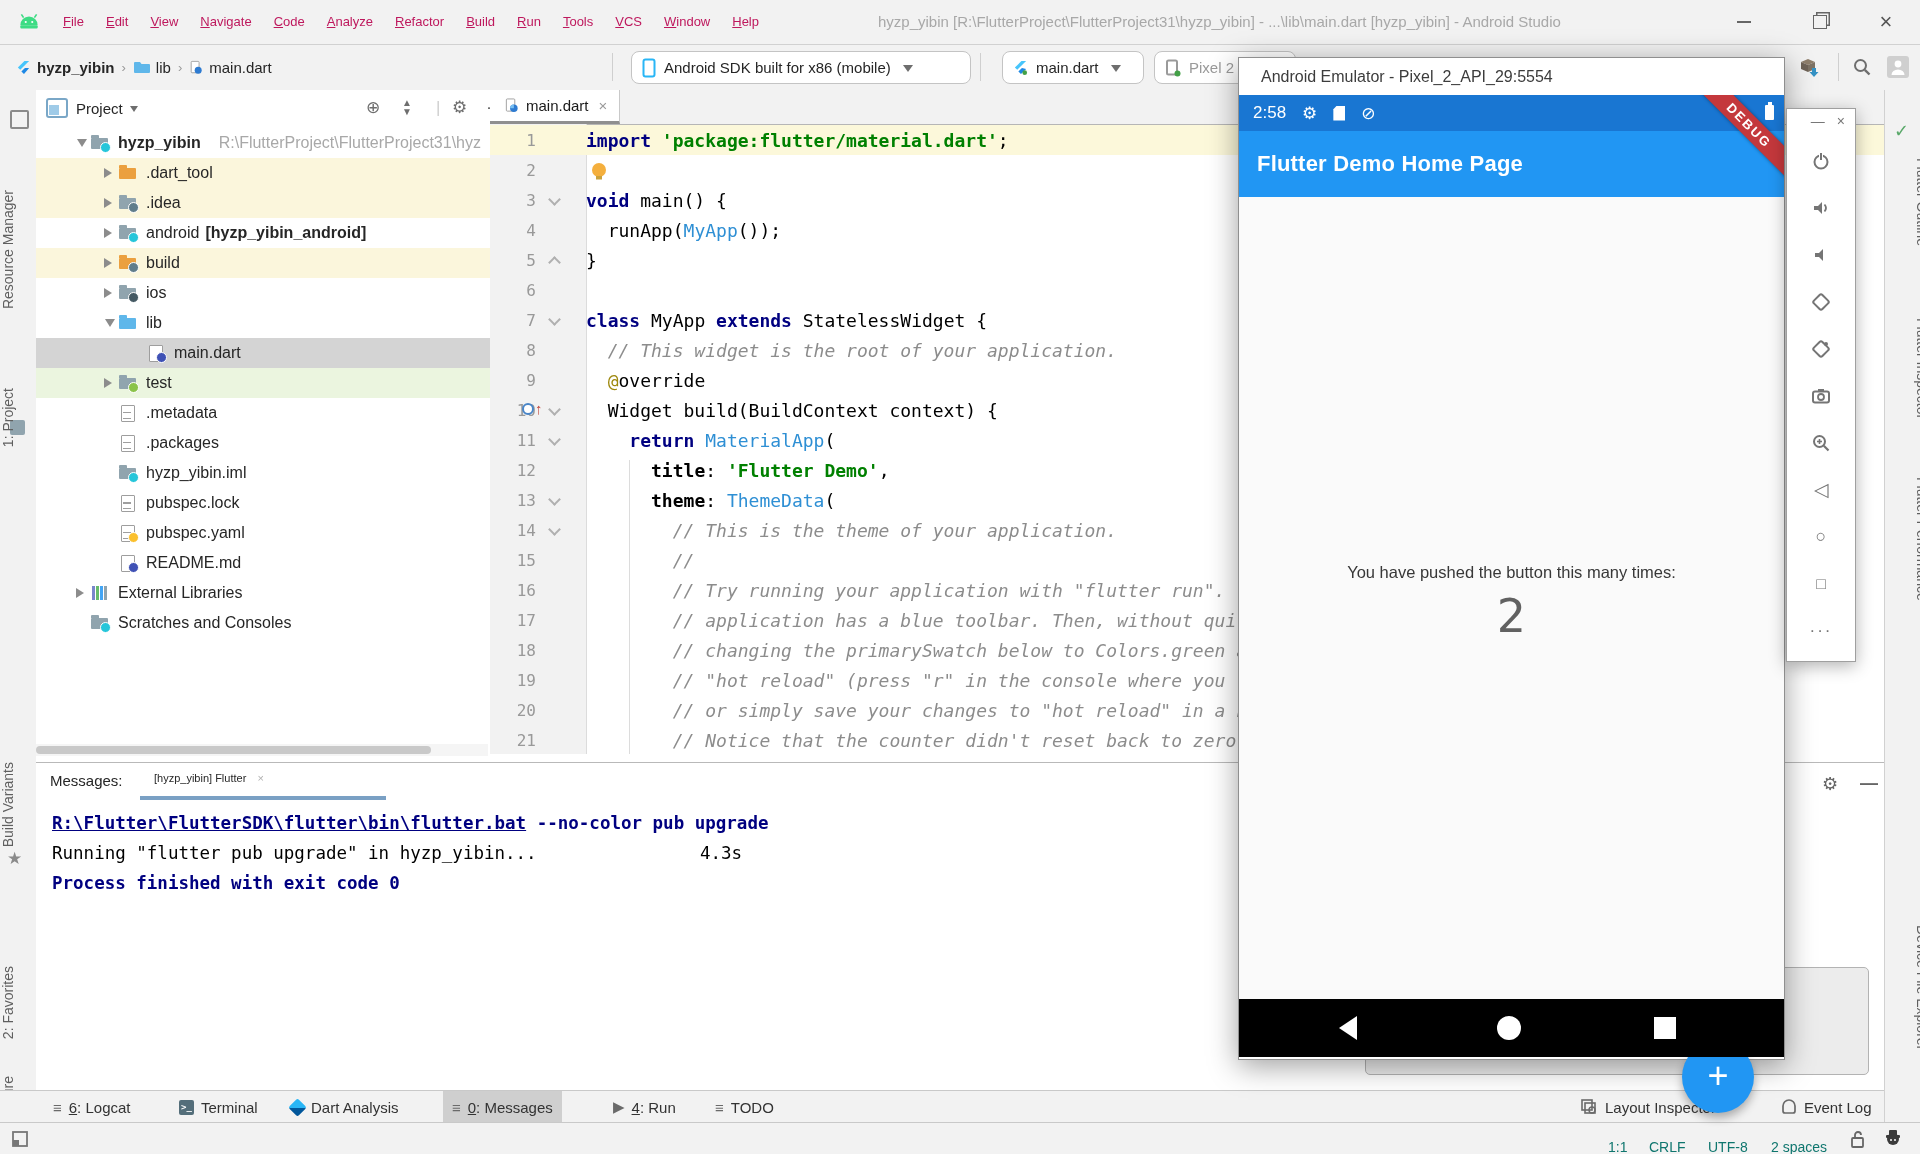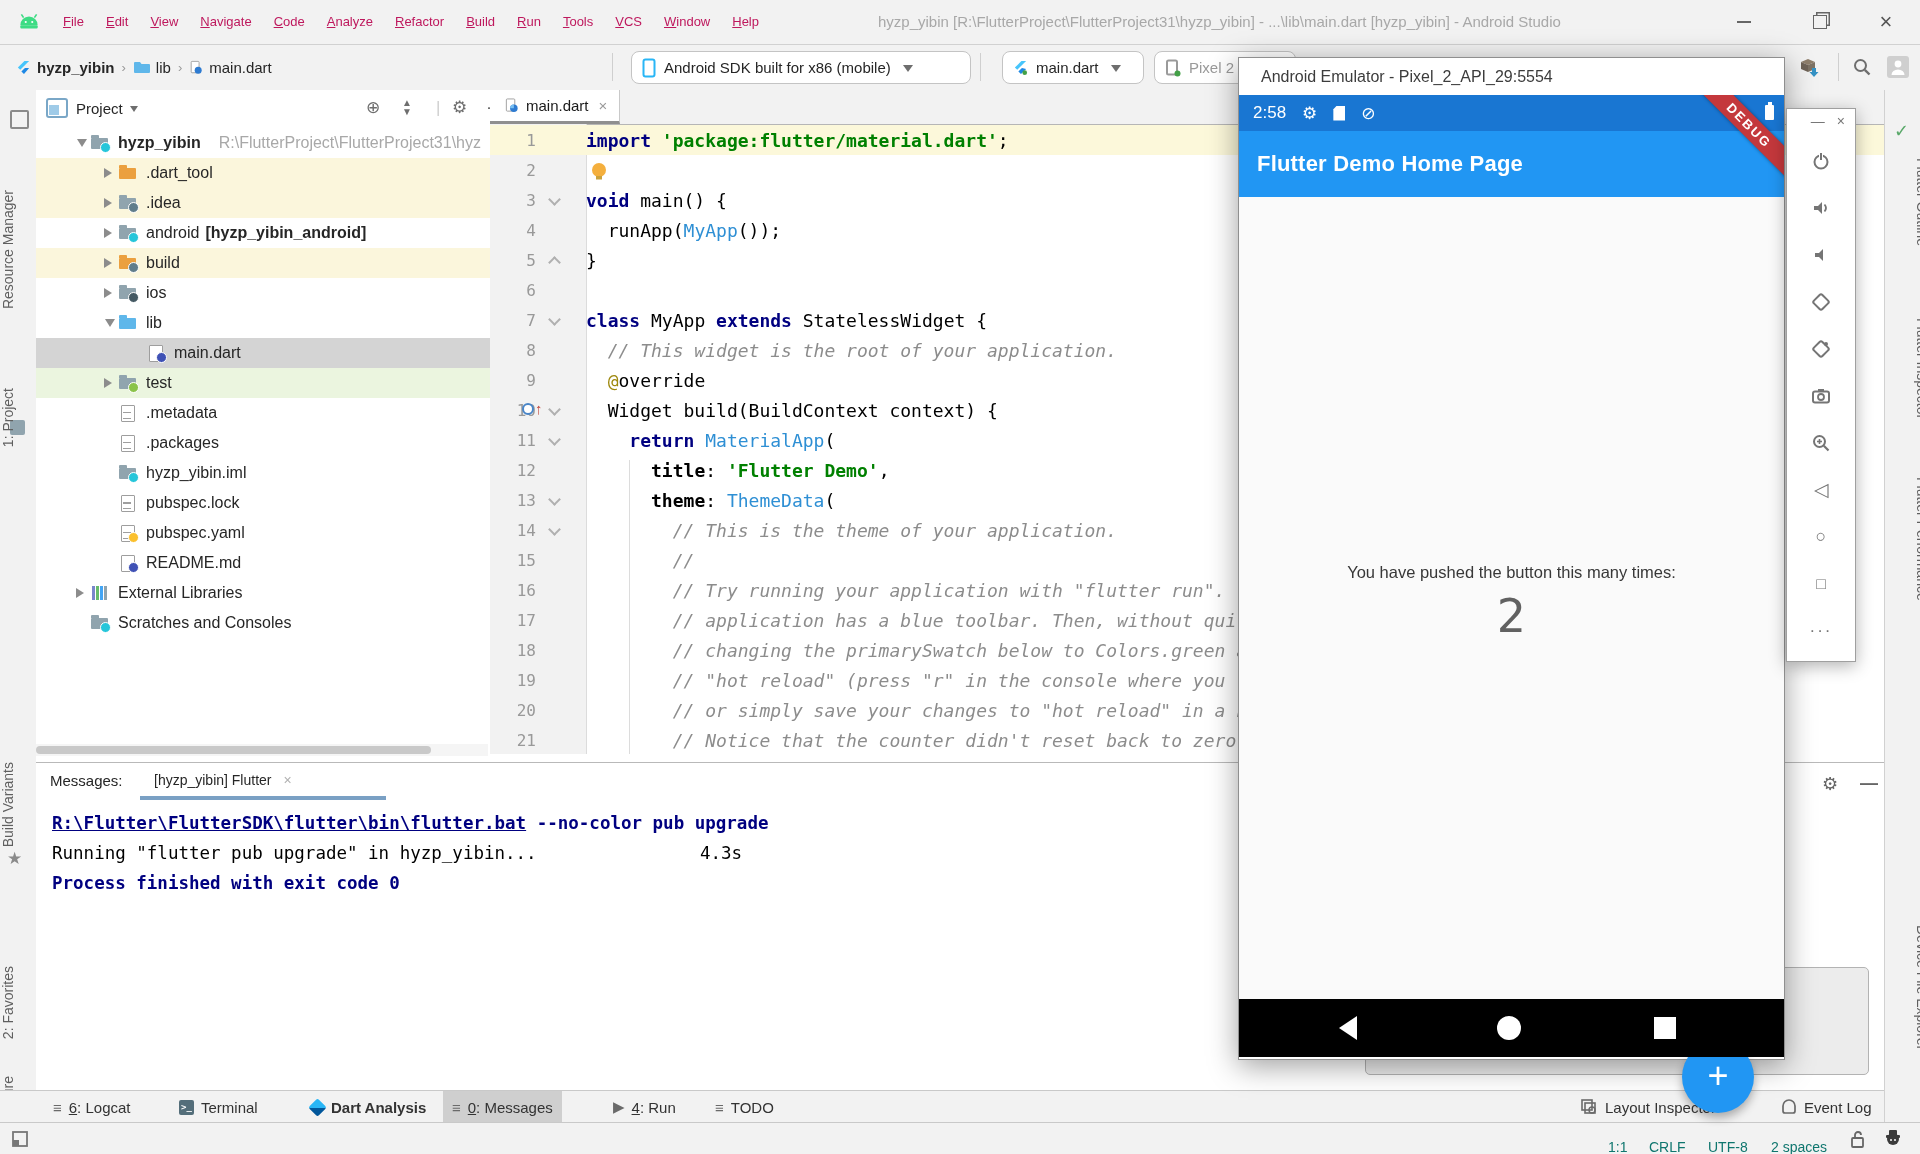--- a/index.html
+++ b/index.html
@@ -87,21 +87,21 @@
   .ovr-mark .oc{width:8px;height:8px;border:2px solid #4a86c8;border-radius:50%;background:#fff;}
   .ovr-mark .ua{color:#c34b40;font-size:15px;font-weight:bold;margin-left:1px;}
   .bulb{width:14px;height:14px;background:#F4AF3D;border-radius:50%;position:relative;margin-left:6px;}
   .bulb:after{content:"";position:absolute;left:4px;top:13px;width:6px;height:4px;background:#caa23c;
               box-shadow:0 1.5px 0 #caa23c;height:1.5px;}
   #indent-guide{position:absolute;left:629px;top:460px;width:1px;height:294px;background:#dcdcdc;z-index:2;}
   
   #messages-panel{left:36px;top:762px;width:1848px;height:328px;background:#fff;border-top:1px solid #b9b9b9;}
   #messages-header{position:absolute;left:0;top:0;height:38px;width:100%;}
   #messages-label{position:absolute;left:14px;top:9px;font-size:15px;color:#262626;}
-  #messages-tab{position:absolute;left:118px;top:9px;font-size:14px;color:#262626;}
+  #messages-tab{position:absolute;left:118px;top:9px;font-size:11px;color:#262626;}
   #messages-tab .close{color:#b0b0b0;margin-left:8px;}
   #messages-underline{position:absolute;left:104px;top:33px;width:246px;height:4px;background:#7AA0C4;}
   .con-line{position:absolute;left:16px;font:600 17.5px "DejaVu Sans Mono","Liberation Mono",monospace;color:var(--console-navy);white-space:pre;}
   .con-line.plain{color:#000;font-weight:400;}
   .con-link{text-decoration:underline;color:var(--console-navy);}
   .con-time{position:absolute;left:648px;font-weight:400;color:#000;}
   .msg-ctl{position:absolute;top:10px;color:#666;font-size:18px;}
   
   #bottom-bar{left:0;top:1090px;width:1920px;height:32px;background:#f2f2f2;border-top:1px solid #c9c9c9;}
   .bb-item{position:absolute;top:0;height:32px;display:flex;align-items:center;gap:7px;font-size:15px;color:#333;padding:0 9px;}
@@ -605,21 +605,21 @@
 
 <div class="abs" id="bottom-bar">
     <div class="bb-item" style="left: 44px;">
       <span class="bb-ic">≡</span>
       <span><span class="mn">6</span>: Logcat</span>
     </div>
     <div class="bb-item" style="left: 170px;">
       <span class="term-ic">&gt;_</span>
       <span>Terminal</span>
     </div>
-    <div class="bb-item" style="left: 302px; font-weight: bold;">
+    <div class="bb-item" style="left: 282px;">
       <span class="dart-ic"></span>
       <span>Dart Analysis</span>
     </div>
     <div class="bb-item active" style="left: 443px;">
       <span class="bb-ic">≡</span>
       <span><span class="mn">0</span>: Messages</span>
     </div>
     <div class="bb-item" style="left: 604px;">
       <span class="bb-ic">▶</span>
       <span><span class="mn">4</span>: Run</span>

